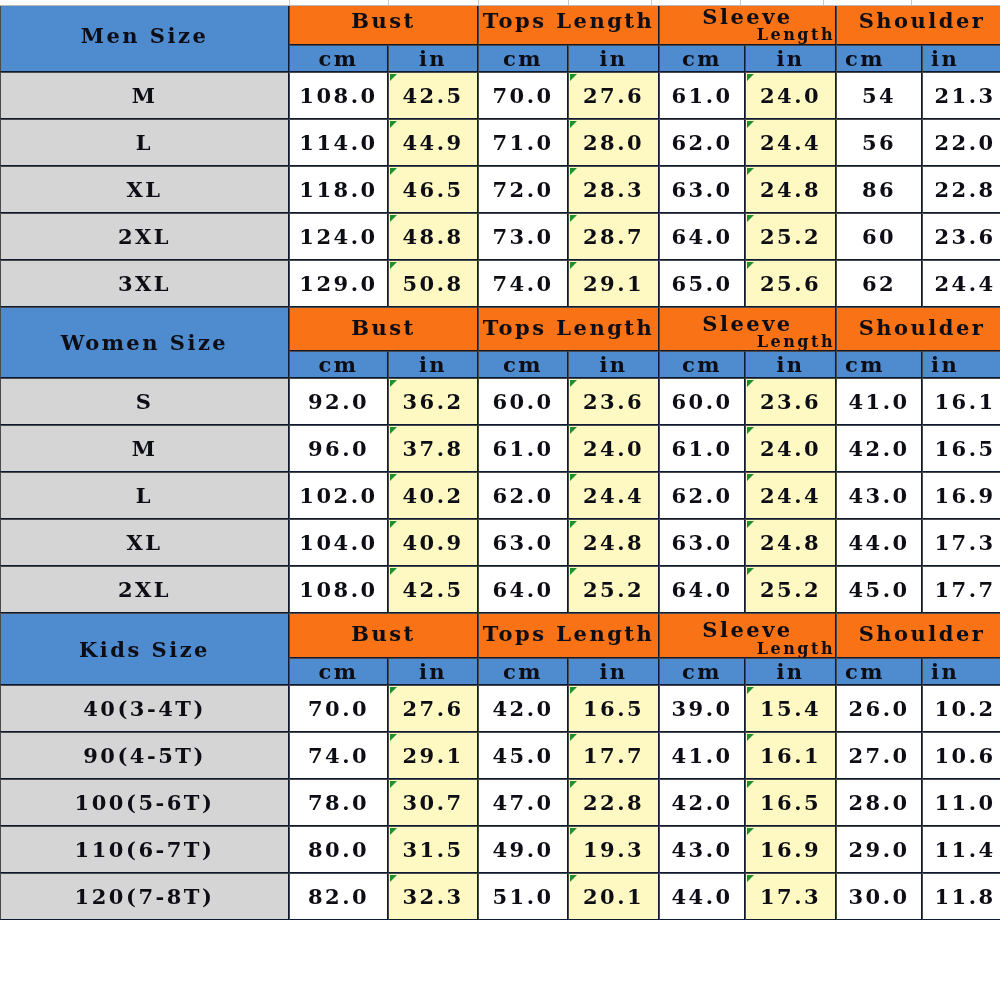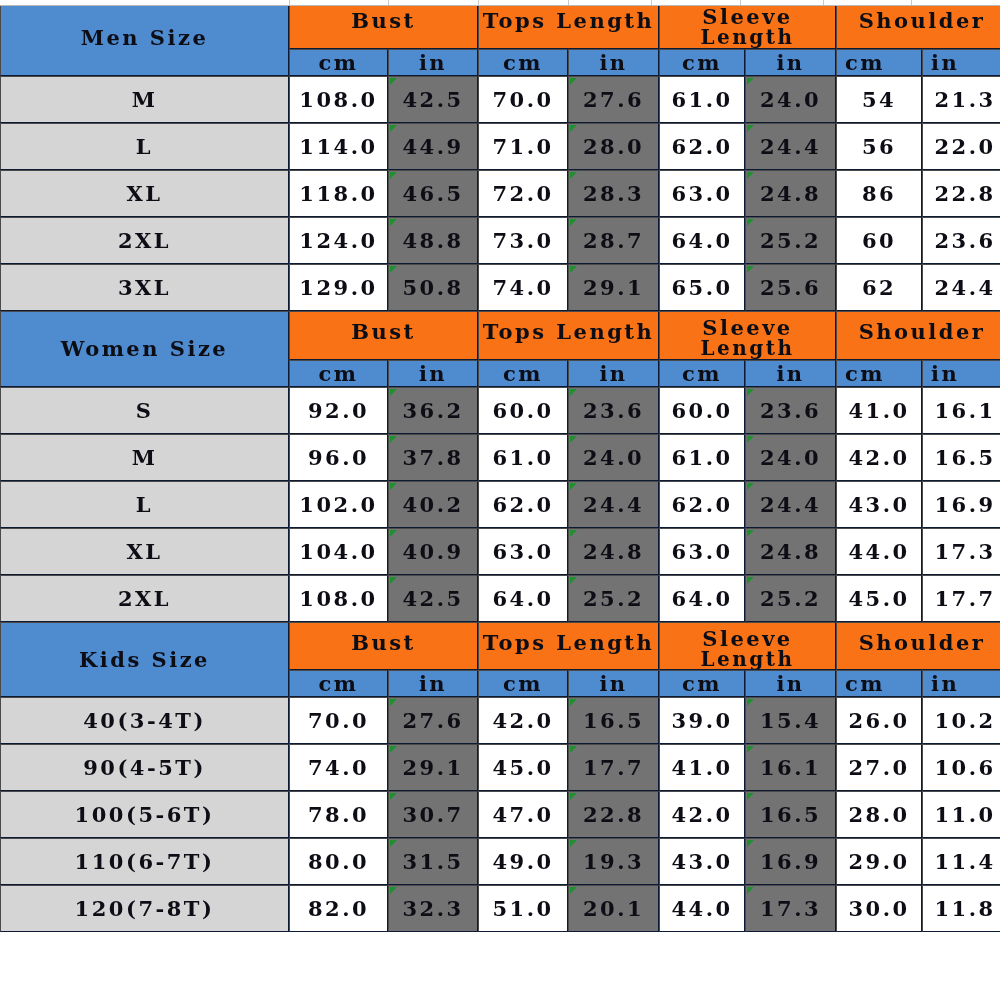--- a/index.html
+++ b/index.html
@@ -83,21 +83,22 @@
   td.hdr-unit.left { text-align: left; padding-left: 8px; }
 
   
   .grouplabel {
     display: block;
     line-height: 1.02;
     margin-top: -2px;
   }
   .grouplabel .l2 {
     display: block;
-    font-size: 20px;
+    font-size: 16px;
+    text-align: right;
   }
   td.hdr.clip {
     height: 43px;
     overflow: hidden;
     vertical-align: top;
     padding-top: 7px;
   }
 
   
   td.sz {
@@ -108,21 +109,21 @@
     height: 47px;
   }
   td.v-white {
     background: #ffffff;
     font-weight: bold;
     font-size: 22px;
     letter-spacing: 1.5px;
     height: 47px;
   }
   td.v-gray {
-    background: #737373;
+    background: #fef9c3;
     font-weight: bold;
     font-size: 22px;
     letter-spacing: 1.5px;
     height: 47px;
   }
   td.align-left  { text-align: left;  padding-left: 7px; }
   td.align-right { text-align: right; padding-right: 7px; }
 
   
   td.errmark::before {

